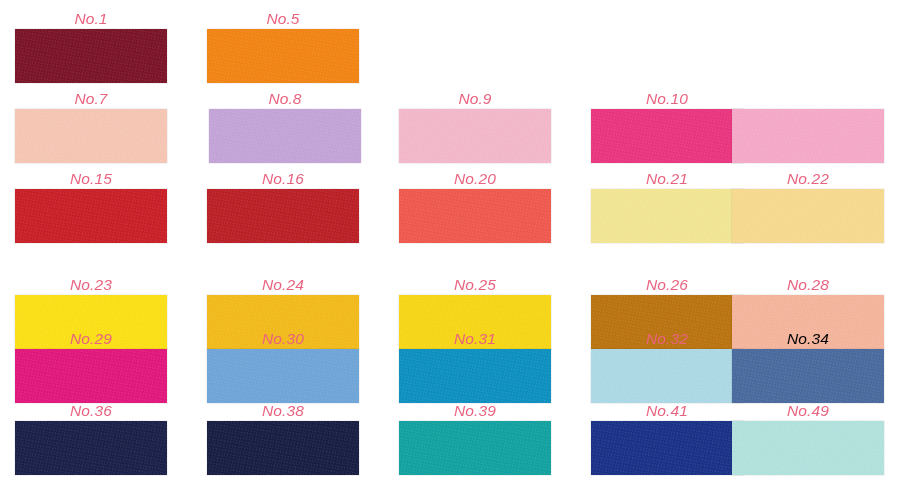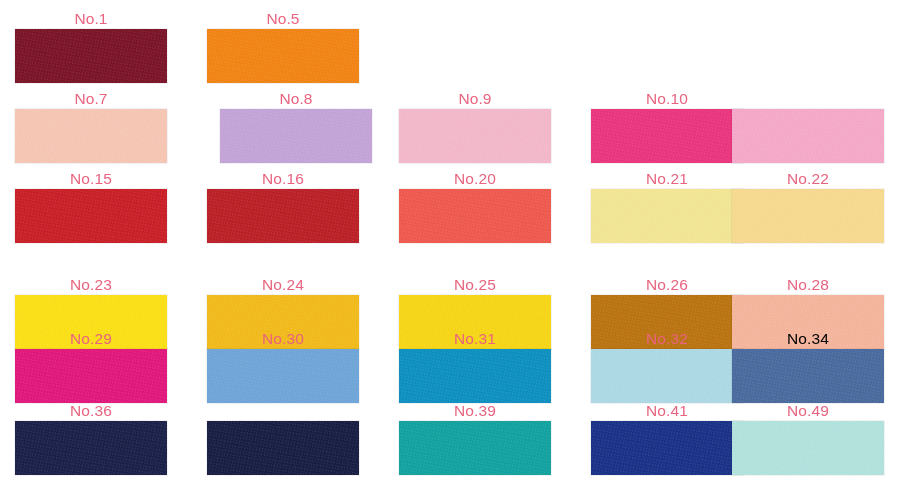--- a/index.html
+++ b/index.html
@@ -27,20 +27,21 @@
     left: 0;
     width: 900px;
     height: 80px;
   }
 
   .swatch-cell {
     position: absolute;
     top: 0;
     width: 152px;
     height: 80px;
+    font-style: italic;
   }
 
   .swatch-label {
     position: absolute;
     top: 0;
     left: 0;
     width: 152px;
     height: 22px;
     line-height: 22px;
     text-align: center;
@@ -95,21 +96,21 @@
       <div class="swatch-cell" style="left: 207px;">
         <div class="swatch-label" style="color: rgb(232, 99, 127);">No.5</div>
         <div class="swatch-chip" style="background: rgb(242, 132, 20); width: 152px; height: 54px;"></div>
       </div>
     </div>
     <div class="swatch-row" style="top: 88px;">
       <div class="swatch-cell" style="left: 15px;">
         <div class="swatch-label" style="color: rgb(232, 99, 127);">No.7</div>
         <div class="swatch-chip" style="background: rgb(246, 198, 180); width: 152px; height: 54px;"></div>
       </div>
-      <div class="swatch-cell" style="left: 220px;">
+      <div class="swatch-cell" style="left: 209px;">
         <div class="swatch-label" style="color: rgb(232, 99, 127);">No.8</div>
         <div class="swatch-chip" style="background: rgb(196, 164, 216); width: 152px; height: 54px;"></div>
       </div>
       <div class="swatch-cell" style="left: 399px;">
         <div class="swatch-label" style="color: rgb(232, 99, 127);">No.9</div>
         <div class="swatch-chip" style="background: rgb(243, 184, 202); width: 152px; height: 54px;"></div>
       </div>
       <div class="swatch-cell" style="left: 591px;">
         <div class="swatch-label" style="color: rgb(232, 99, 127);">No.10</div>
         <div class="swatch-chip" style="background: rgb(234, 53, 127); width: 152px; height: 54px;"></div>
@@ -184,20 +185,21 @@
         <div class="swatch-label" style="color: #000000;">No.34</div>
         <div class="swatch-chip" style="background: rgb(74, 106, 158); width: 152px; height: 54px;"></div>
       </div>
     </div>
     <div class="swatch-row" style="top: 400px;">
       <div class="swatch-cell" style="left: 15px; padding-left: 44px;">
         <div class="swatch-label" style="color: rgb(232, 99, 127);">No.36</div>
         <div class="swatch-chip" style="background: rgb(26, 32, 72); width: 152px; height: 54px;"></div>
       </div>
       <div class="swatch-cell" style="left: 207px;">
+        <div class="swatch-label" style="color: rgb(232, 99, 127);">No.38</div>
         <div class="swatch-chip" style="background: rgb(24, 30, 67); width: 152px; height: 54px;"></div>
       </div>
       <div class="swatch-cell" style="left: 399px; padding-left: 20px;">
         <div class="swatch-label" style="color: rgb(232, 99, 127);">No.39</div>
         <div class="swatch-chip" style="background: rgb(18, 162, 160); width: 152px; height: 54px;"></div>
       </div>
       <div class="swatch-cell" style="left: 591px;">
         <div class="swatch-label" style="color: rgb(232, 99, 127);">No.41</div>
         <div class="swatch-chip" style="background: rgb(26, 49, 135); width: 152px; height: 54px;"></div>
       </div>

